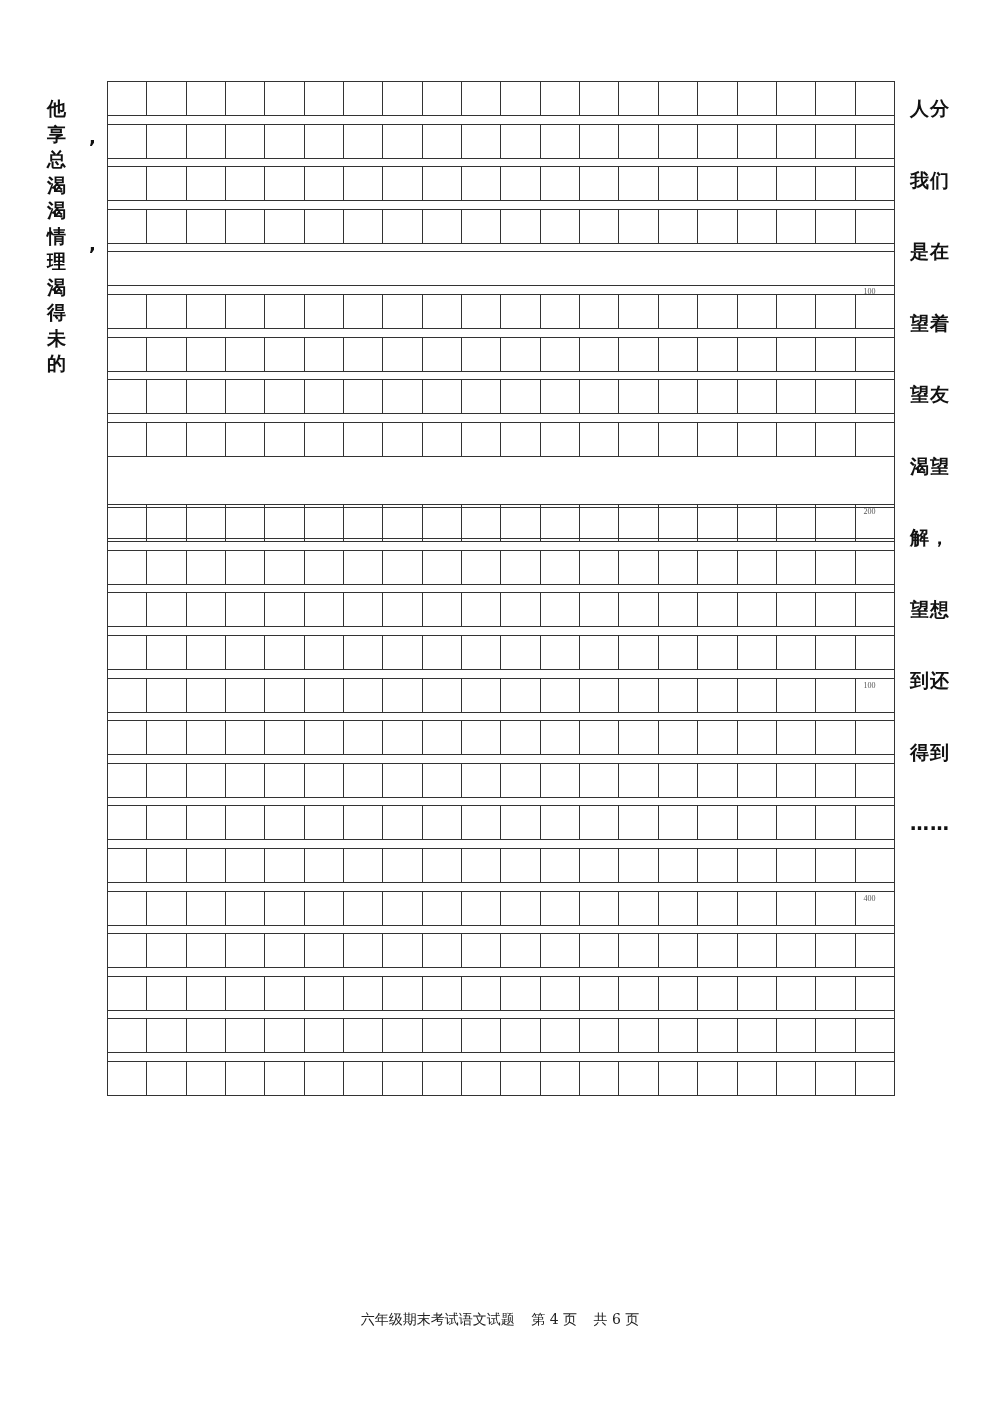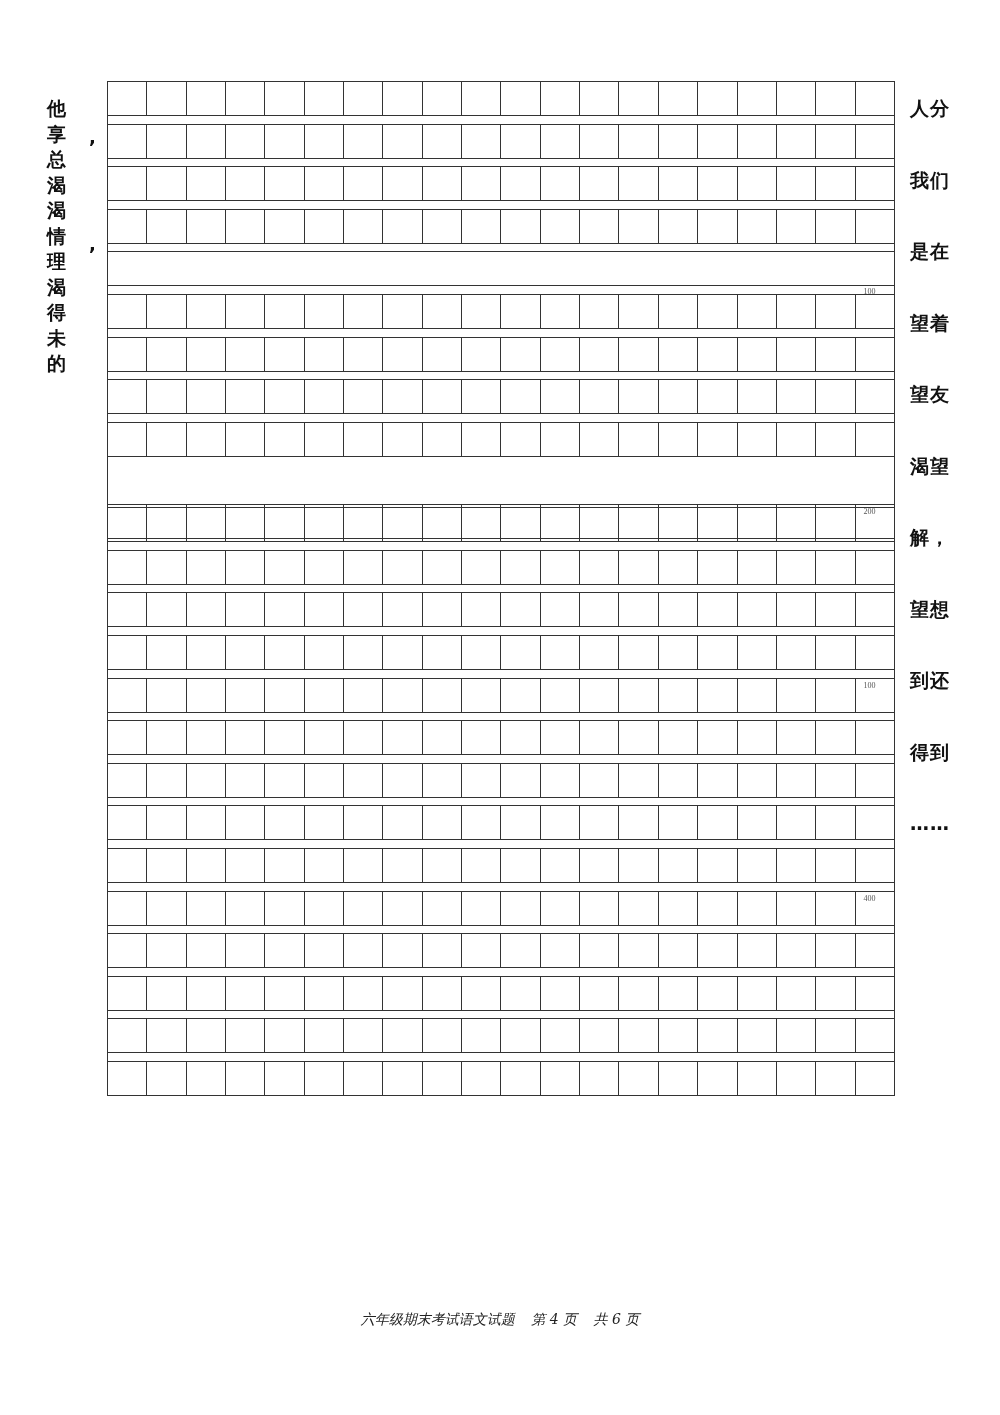--- a/index.html
+++ b/index.html
@@ -7,21 +7,21 @@
   .frame { position: absolute; left: 107px; top: 81px; width: 788px; height: 1015px; border-left: 1.5px solid #333; border-right: 1.5px solid #333; box-sizing: border-box; }
   .row { position: absolute; left: 0; width: 100%; height: 35px; border-top: 1.5px solid #333; border-bottom: 1.5px solid #333; box-sizing: border-box; display: flex; }
   .cell { flex: 1 1 0; border-right: 1.5px solid #333; position: relative; box-sizing: border-box; }
   .cell:last-child { border-right: none; }
   .count { position: absolute; top: 2px; left: 8px; font-size: 8px; color: #555; font-family: "Liberation Serif", serif; }
   .vcol { position: absolute; display: flex; flex-direction: column; font-family: "DejaVu Sans", sans-serif; font-weight: bold; font-size: 19px; line-height: 25.5px; }
   .left-col { left: 47px; top: 96px; }
   .comma { position: absolute; left: 89px; font-family: "DejaVu Sans", sans-serif; font-weight: bold; font-size: 18px; }
   .right-col { left: 910px; top: 96px; gap: 46px; }
   .right-col span { white-space: pre; letter-spacing: 1px; }
-  .footer { position: absolute; top: 1311px; left: 0; width: 1000px; text-align: center; font-size: 14px; color: #222; font-family: "DejaVu Serif", serif; font-style: italic; }
+  .footer { position: absolute; top: 1311px; left: 0; width: 1000px; text-align: center; font-size: 14px; color: #222; font-family: "DejaVu Serif", serif; }
   .footer span { margin: 0 6px; }
 </style>
 </head>
 <body>
 
 <div class="vcol left-col">
   <span>他</span>
   <span>享</span>
   <span>总</span>
   <span>渴</span>

